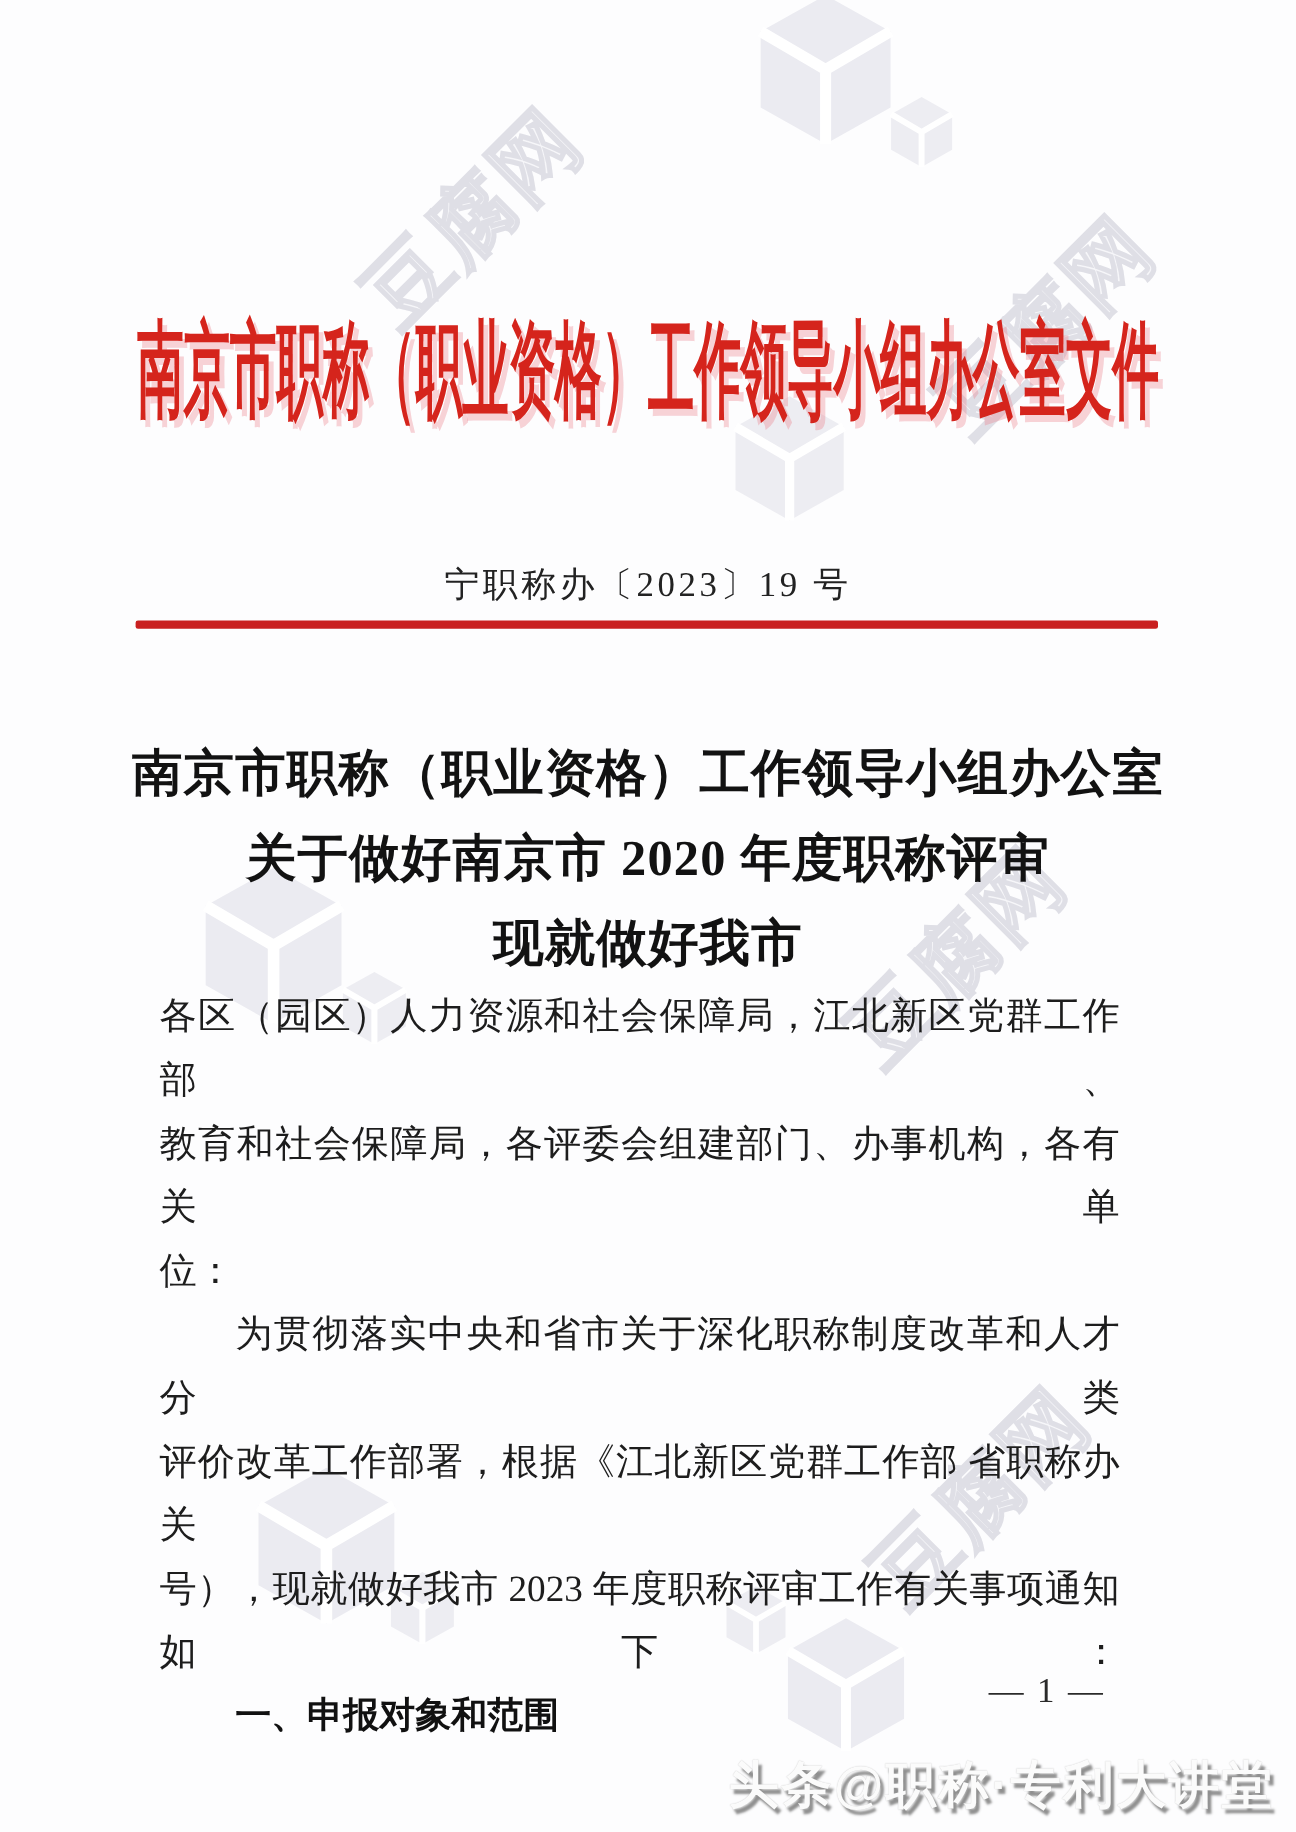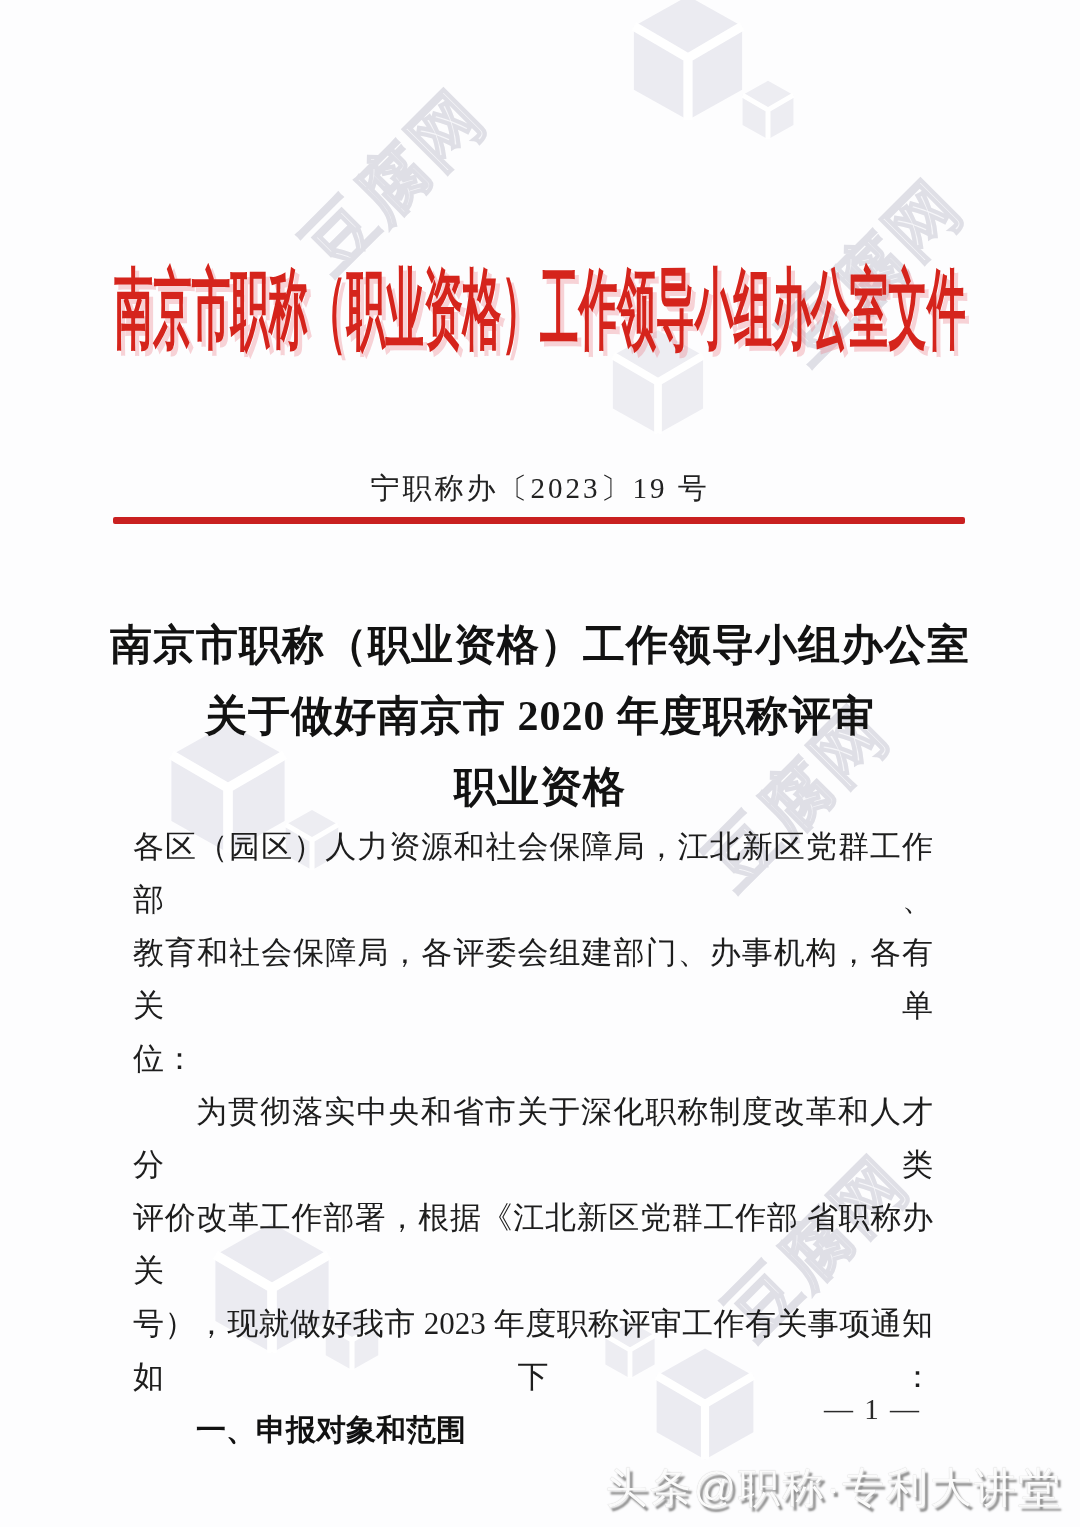--- a/index.html
+++ b/index.html
@@ -87,21 +87,21 @@
 
   
   .page-number{
     position:absolute;top:1393px;left:805px;z-index:2;
     width:135px;text-align:center;
     font-size:29px;color:#2a2a2a;letter-spacing:2px;
   }
   .footer-credit{
     position:absolute;top:1460px;right:18px;z-index:2;
     font-family:"Liberation Sans", sans-serif;
-    font-size:42px;font-weight:normal;letter-spacing:2px;
+    font-size:42px;font-weight:bold;letter-spacing:2px;
     color:#fbfbfb;
     text-shadow:3px 4px 2px #8f8f8f, 0 0 1px #c0c0c0;
     white-space:nowrap;
   }
 </style>
 </head>
 <body>
 
 <div class="page">
 
@@ -169,21 +169,21 @@
 
   <div class="banner">南京市职称（职业资格）工作领导小组办公室文件</div>
 
   <div class="doc-number">宁职称办〔2023〕19 号</div>
 
   <div class="red-rule"></div>
 
   <div class="doc-title">
     <div>南京市职称（职业资格）工作领导小组办公室</div>
     <div>关于做好南京市 2020 年度职称评审</div>
-    <div>职业资格</div>
+    <div>现就做好我市</div>
   </div>
 
   <div class="body-text">
     <div class="line j">各区（园区）人力资源和社会保障局，江北新区党群工作部、</div>
     <div class="line j">教育和社会保障局，各评委会组建部门、办事机构，各有关单</div>
     <div class="line">位：</div>
     <div class="line j indent">为贯彻落实中央和省市关于深化职称制度改革和人才分类</div>
     <div class="line j">评价改革工作部署，根据《江北新区党群工作部 省职称办关</div>
     <div class="line j">号），现就做好我市 2023 年度职称评审工作有关事项通知如下：</div>
     <div class="line heading indent">一、申报对象和范围</div>

